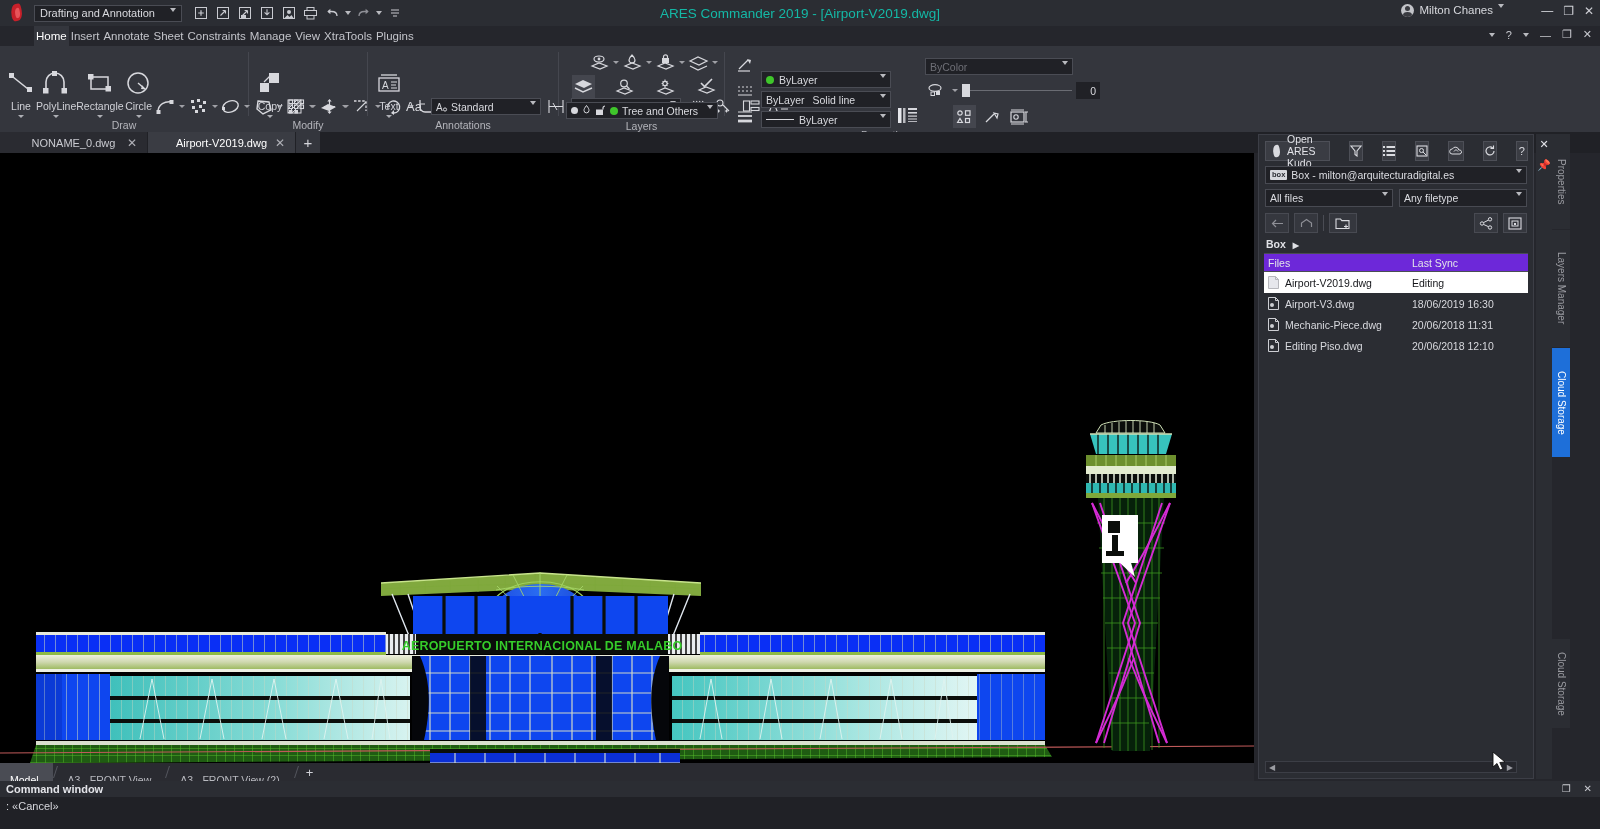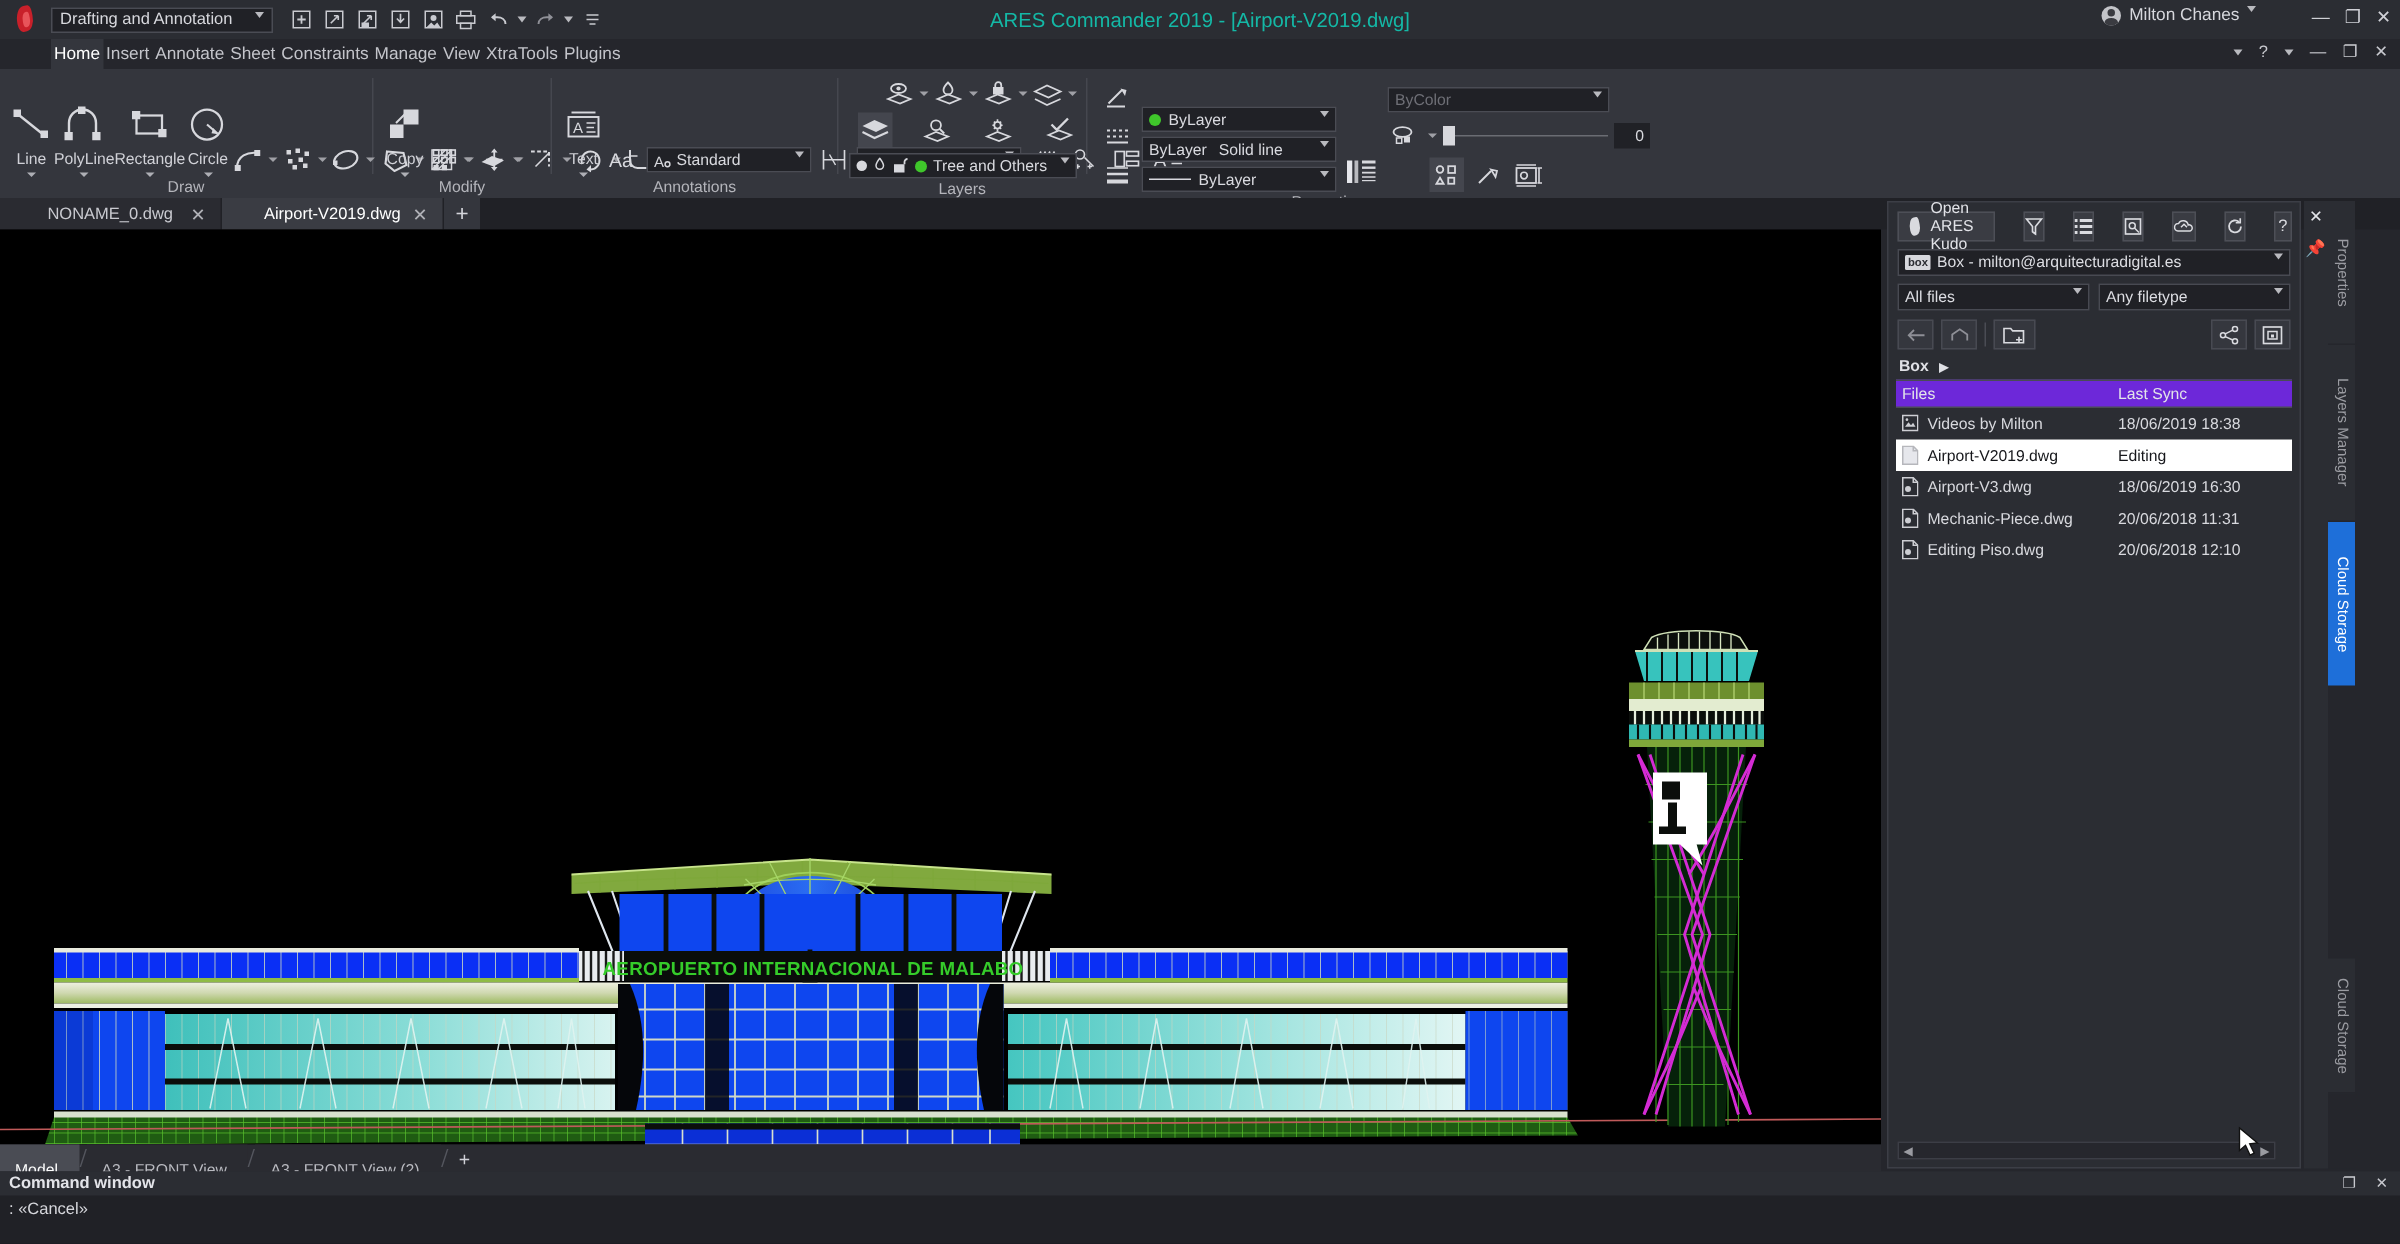--- a/index.html
+++ b/index.html
@@ -1126,33 +1126,20 @@
       <span>Box</span>
       <span style="margin-left:4px;font-size:8px">▶</span>
     </div>
 
     <div class="filehdr">
       <span style="width:148px;padding-left:4px">Files</span>
       <span style="flex:1">Last Sync</span>
     </div>
 
     <div class="filelist">
-      <div class="frow">
-        <span class="fname">
-          <span class="doc-ic">
-            <svg width="11" height="13" viewBox="0 0 11 13">
-                <rect x="0.5" y="1" width="10" height="10" fill="none" stroke="#cdced3"></rect>
-                <path d="M2 8.5l2.3-3 1.7 2 1.4-1.6L9 8.5z" fill="#cdced3"></path>
-                <circle cx="3.3" cy="3.8" r="0.9" fill="#cdced3"></circle>
-              </svg>
-          </span>
-          <span>Videos by Milton</span>
-        </span>
-        <span class="fsync">18/06/2019 18:38</span>
-      </div>
 
       <div class="frow sel">
         <span class="fname">
           <span class="doc-ic">
             <svg width="11" height="13" viewBox="0 0 11 13">
                 <path d="M0.5 0.5h7l3 3v9h-10z" fill="#e6e7ec" stroke="#b6b7bc"></path>
                 <path d="M7.5 0.5v3h3" fill="none" stroke="#b6b7bc"></path>
               </svg>
           </span>
           <span>Airport-V2019.dwg</span>

